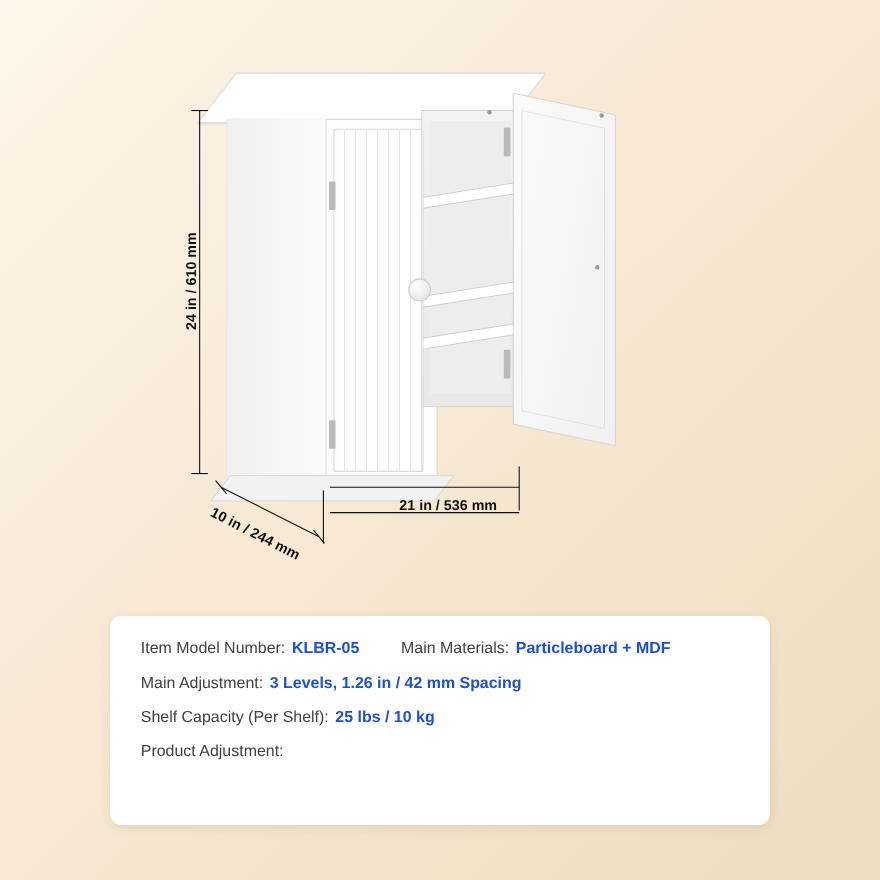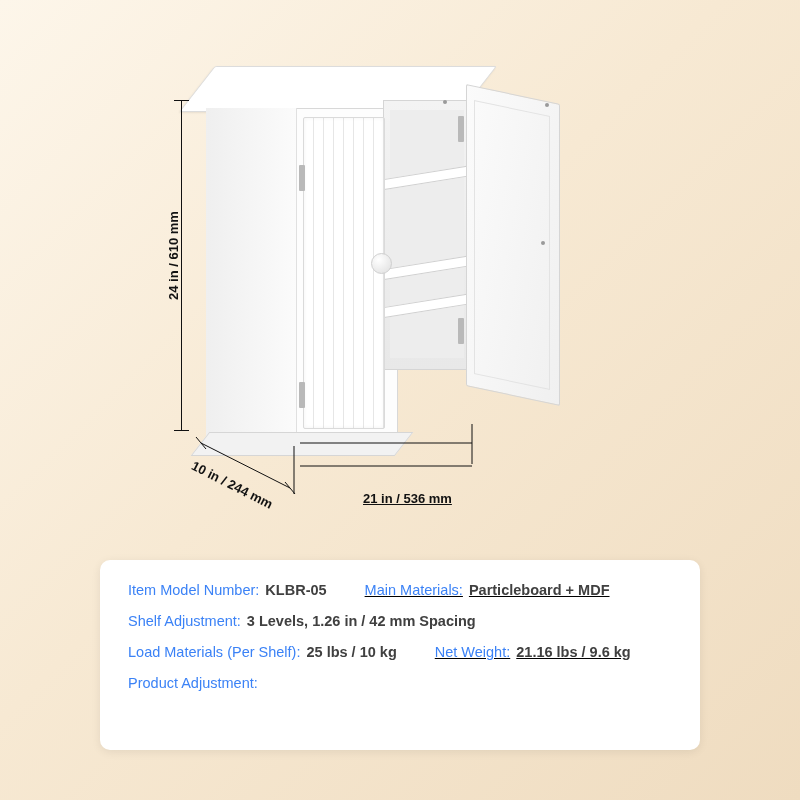--- a/index.html
+++ b/index.html
@@ -198,26 +198,26 @@
     display: flex;
     align-items: baseline;
     margin-bottom: 15px;
     font-size: 14.5px;
   }
   .spec-group {
     display: flex;
     align-items: baseline;
     white-space: nowrap;
   }
-  .spec-group.right { margin-left: 38px; text-decoration: underline; }
+  .spec-group.right { margin-left: 38px; }
   .spec-label {
-    color: #3b82f6;
+    color: #404040;
   }
   .spec-value {
-    color: #404040;
+    color: #1d4ed8;
     font-weight: 700;
     margin-left: 6px;
   }
 </style>
 </head>
 <body>
 
 <div id="page">
 
   <div class="illus">
@@ -257,52 +257,48 @@
       <line x1="201" y1="443" x2="290" y2="488" stroke="#111" stroke-width="1"></line>
       <line x1="196" y1="437" x2="206" y2="449" stroke="#111" stroke-width="1"></line>
       <line x1="285" y1="482" x2="295" y2="494" stroke="#111" stroke-width="1"></line>
       <line x1="294" y1="446" x2="294" y2="494" stroke="#111" stroke-width="1"></line>
       <line x1="300" y1="443" x2="472" y2="443" stroke="#111" stroke-width="1"></line>
       <line x1="472" y1="424" x2="472" y2="464" stroke="#111" stroke-width="1"></line>
       <line x1="300" y1="466" x2="472" y2="466" stroke="#111" stroke-width="1"></line>
     </svg>
     <div class="dim-label" style="left:196px; top:458px; transform:rotate(27deg); transform-origin:left top;">10 in / 244 mm</div>
 
-    <div class="dim-label" style="left:363px; top:491px;text-decoration:underline;">21 in / 536 mm</div>
+    <div class="dim-label" style="left:363px; top:452px;">21 in / 536 mm</div>
   </div>
 
   <div class="spec-card">
     <div class="spec-rows">
 
       <div class="spec-row">
         <div class="spec-group">
           <span class="spec-label">Item Model Number:</span>
           <span class="spec-value">KLBR-05</span>
         </div>
         <div class="spec-group right">
           <span class="spec-label">Main Materials:</span>
           <span class="spec-value">Particleboard + MDF</span>
         </div>
       </div>
 
       <div class="spec-row">
         <div class="spec-group">
-          <span class="spec-label">Shelf Adjustment:</span>
+          <span class="spec-label">Main Adjustment:</span>
           <span class="spec-value">3 Levels, 1.26 in / 42 mm Spacing</span>
         </div>
       </div>
 
       <div class="spec-row">
         <div class="spec-group">
-          <span class="spec-label">Load Materials (Per Shelf):</span>
+          <span class="spec-label">Shelf Capacity (Per Shelf):</span>
           <span class="spec-value">25 lbs / 10 kg</span>
-        </div>
-        <div class="spec-group right">
-          <span class="spec-label">Net Weight:</span>
-          <span class="spec-value">21.16 lbs / 9.6 kg</span>
         </div>
       </div>
 
       <div class="spec-row">
         <div class="spec-group">
           <span class="spec-label">Product Adjustment:</span>
         </div>
       </div>
 
     </div>

